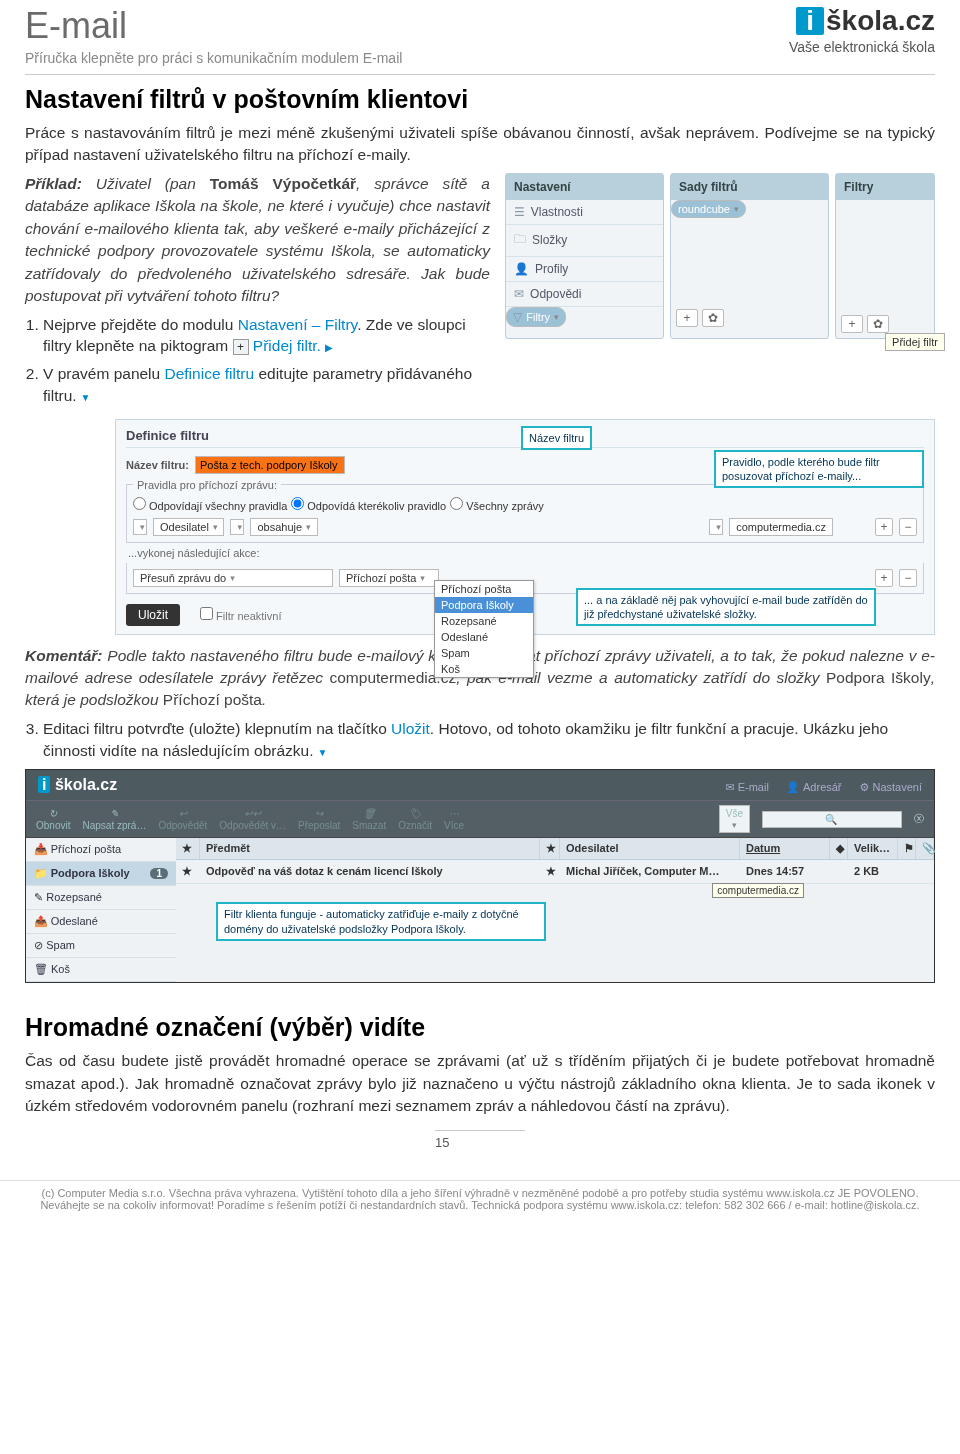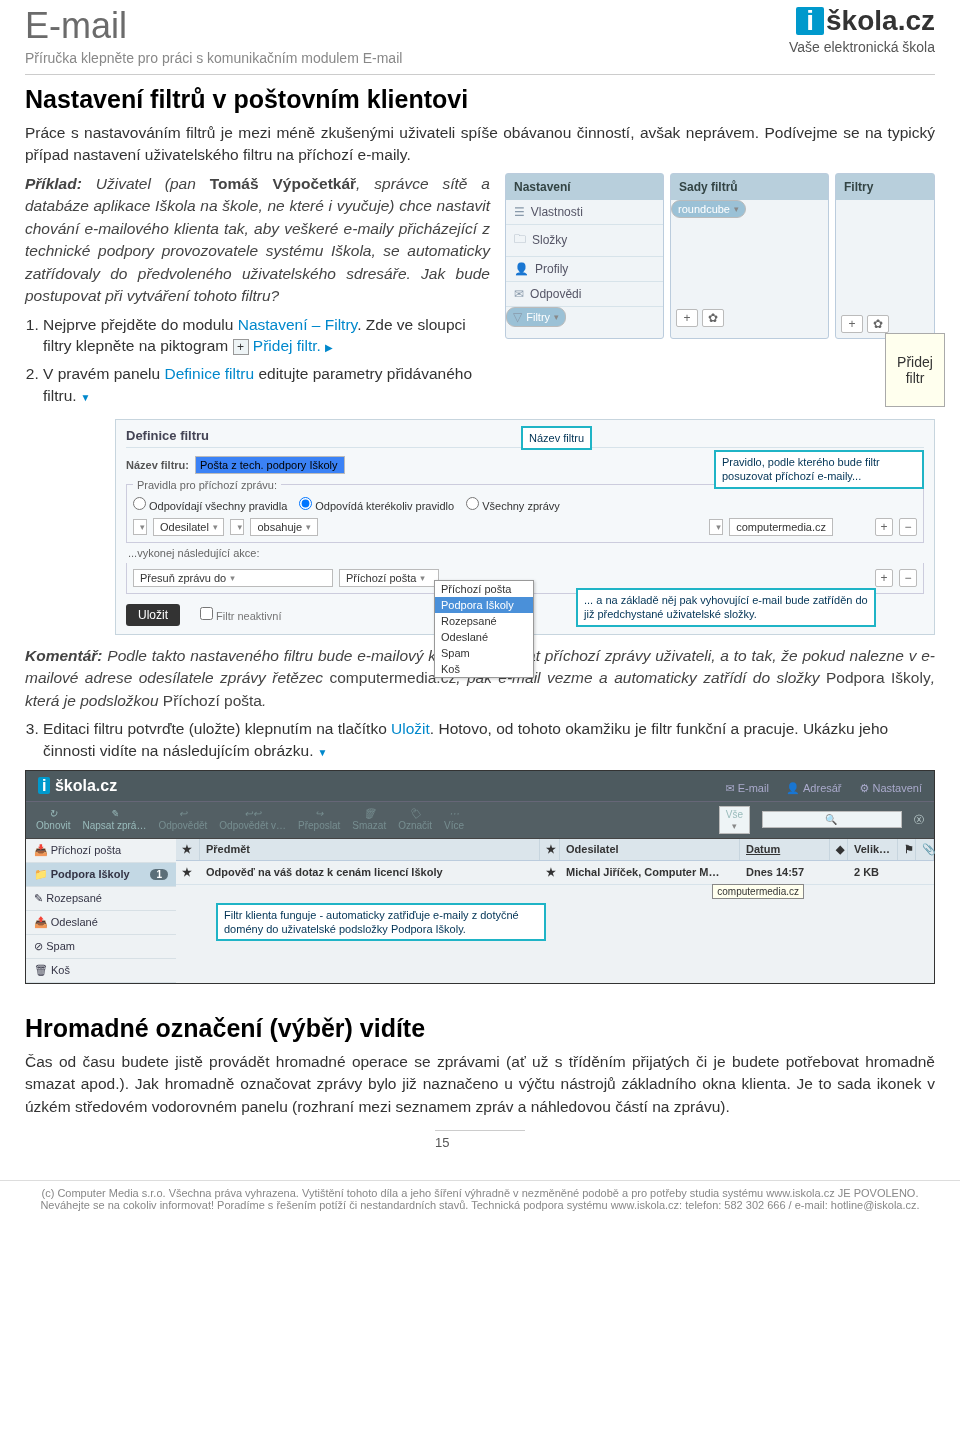--- a/index.html
+++ b/index.html
@@ -25,30 +25,30 @@
 .arrow-right::after { content:"▶"; font-size:10px; color:#0088cc; margin-left:4px; }
 
 .panel-shot { display:flex; gap:6px; width:430px; font-size:12px;}
 .panel-col { flex:1; background:#f0f4f7; border:1px solid #bcd; border-radius:3px; }
 .panel-col.small{flex:0 0 100px}
 .panel-header { background:#b8cfdc; padding:6px 8px; font-weight:bold; color:#344; font-size:12px; }
 .panel-item { padding:5px 8px; border-bottom:1px solid #d7e3ea; color:#556; display:flex; align-items:center; gap:6px;}
 .panel-item.sel { background:#9bc1d6; color:#fff;border-radius:9px; }
 .panel-foot { display:flex; gap:4px; padding:5px; justify-content:flex-start; }
 .panel-foot span { display:inline-block; width:22px; height:18px; border:1px solid #bbb; background:#fff; border-radius:2px; text-align:center; line-height:16px; color:#666; font-size:12px;}
-.tooltip-box{background:#ffffee;border:1px solid #aaa;font-size:14px;padding:20px 5px;position:relative;top:-6px;left:380px;width:60px;text-align:center;}
+.tooltip-box{background:#ffffee;border:1px solid #aaa;font-size:11px;padding:2px 5px;position:relative;top:-6px;left:380px;width:60px;text-align:center;}
 
 .defshot { border:1px solid #c7d5de; background:#f5f8fa; padding:8px 10px 0; margin:6px 0; font-size:12px; position:relative; }
 .defshot .dtitle{color:#445;font-weight:bold;font-size:13px;border-bottom:1px solid #d7e3ea;padding-bottom:4px;margin-bottom:8px}
 .dsrow{display:flex;align-items:center;gap:6px;margin:5px 0;color:#555}
 .dsrow label{font-weight:bold;font-size:11px}
-.dsrow input[type=text]{border:1px solid #bbb;background:#3b82f6;font-size:11px;padding:2px 4px;width:150px}
+.dsrow input[type=text]{border:1px solid #bbb;background:#f97316;font-size:11px;padding:2px 4px;width:150px}
 .fieldset{border:1px solid #ccd;margin:4px 0;padding:6px;position:relative}
 .fieldset legend{font-size:11px;color:#666;padding:0 4px}
-.radio-row{display:flex;gap:12px;font-size:11px;align-items:center}
+.radio-row{display:flex;gap:4px;font-size:11px;align-items:center}
 .rule-row{display:flex;gap:6px;align-items:center}
 .sel{border:1px solid #bbb;background:#fff;font-size:11px;padding:2px 6px;display:inline-flex;align-items:center;gap:4px}
 .sel::after{content:"▾";color:#888;font-size:9px}
 .txt{border:1px solid #bbb;background:#fff;font-size:11px;padding:2px 6px;display:inline-block;min-width:100px}
 .pm{border:1px solid #bbb;background:#fff;width:18px;height:18px;text-align:center;line-height:16px;border-radius:2px;font-size:12px;color:#666}
 .dropdown-list{position:absolute;left:318px;top:160px;background:#fff;border:1px solid #999;font-size:11px;width:100px;z-index:5;box-shadow:1px 1px 3px rgba(0,0,0,.2)}
 .dropdown-list div{padding:2px 6px}
 .dropdown-list .dsel{background:#4a90d9;color:#fff}
 .btn-save{background:#333;color:#fff;border:none;padding:4px 12px;font-size:12px;border-radius:3px}
 .callout{position:absolute;border:2px solid #1fb4c6;background:#fff;font-size:11px;padding:3px 6px;color:#035;line-height:1.3}

